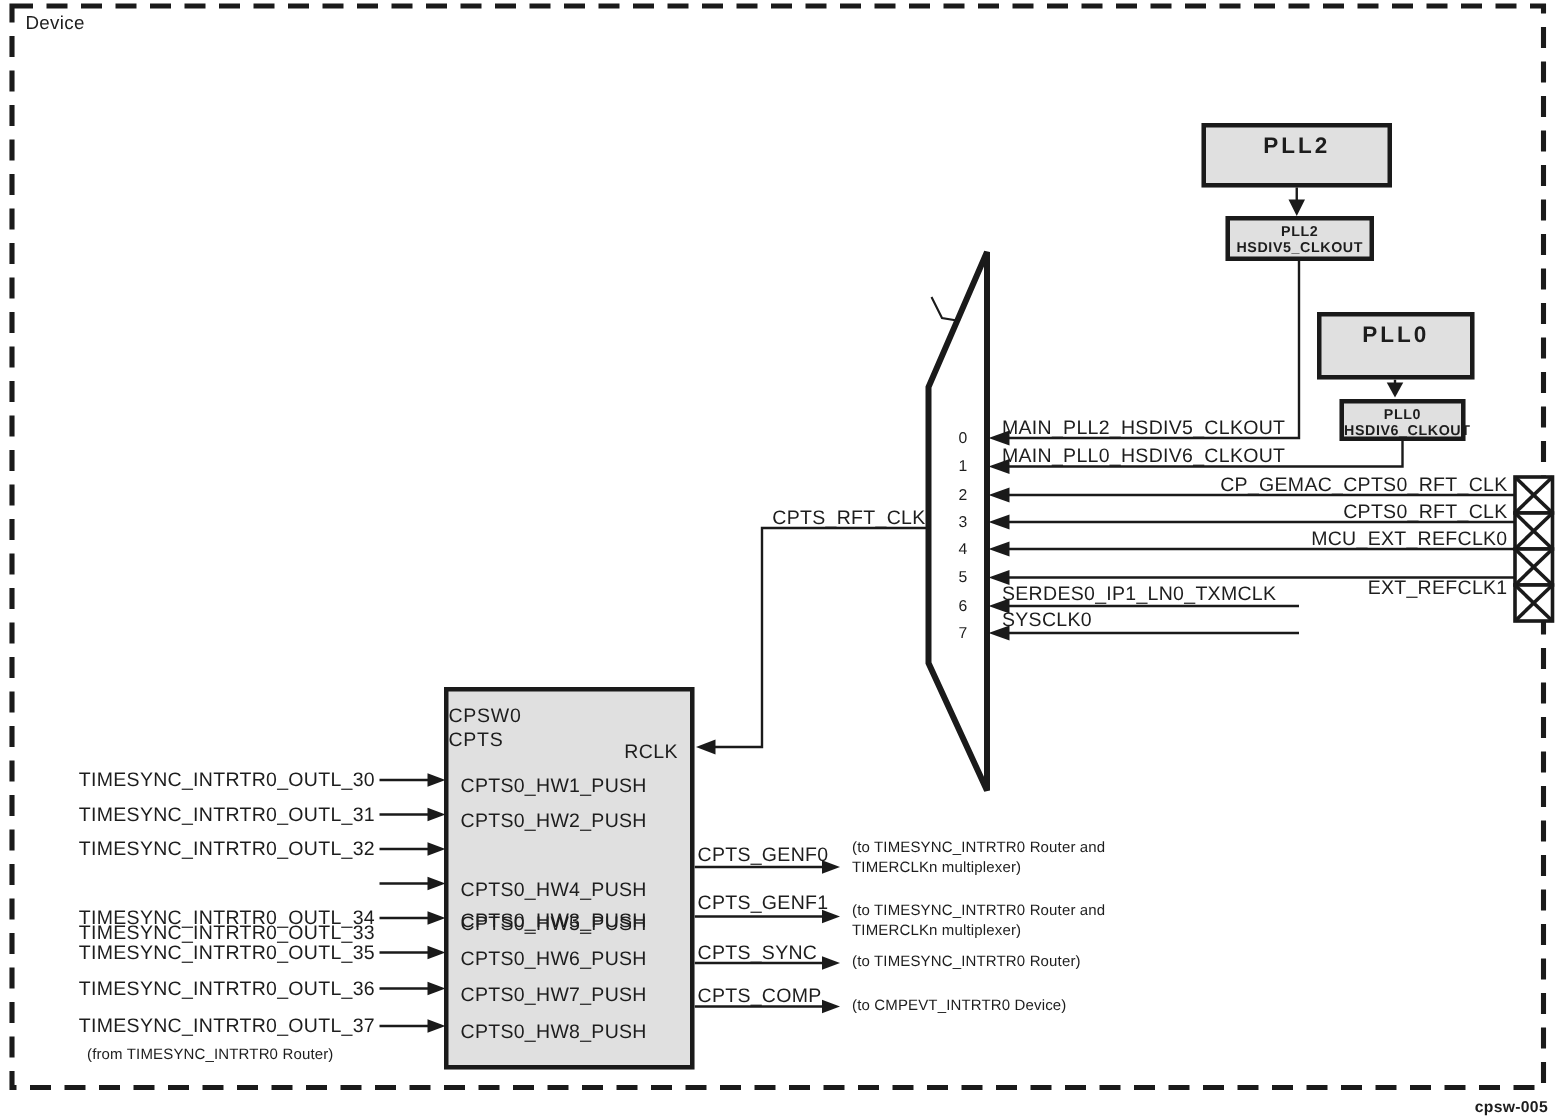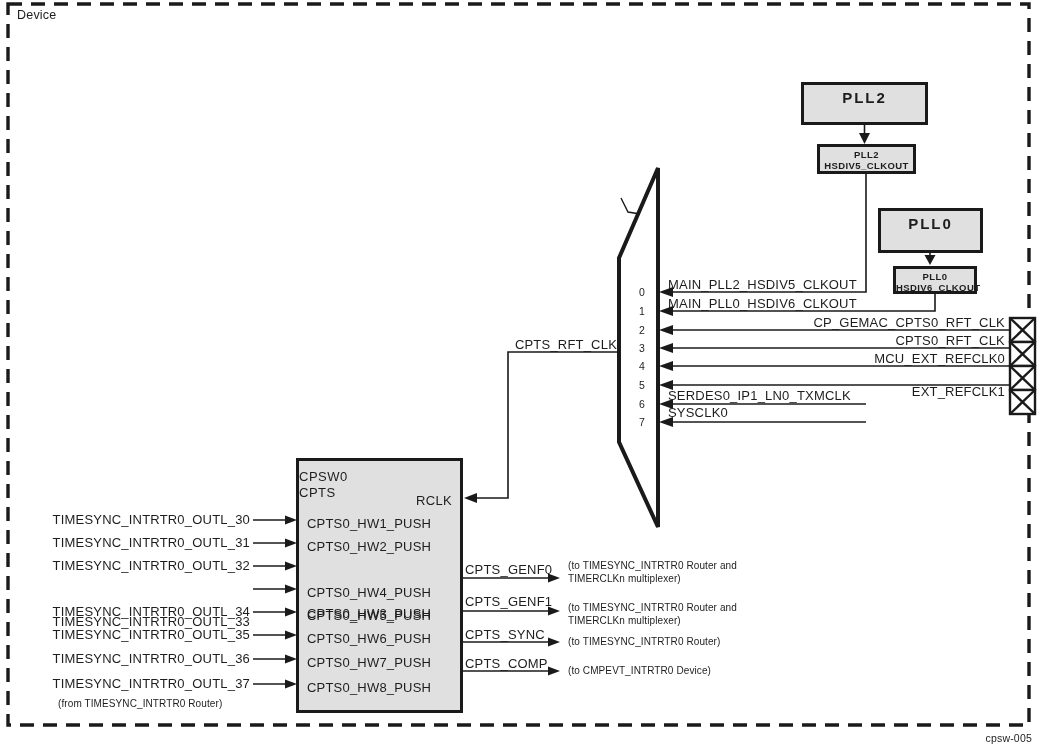--- a/index.html
+++ b/index.html
@@ -15,21 +15,21 @@
   .ybox{position:absolute;z-index:2;box-sizing:border-box;background:#fbf8c5;border:2px solid #1a1a1a;}
   .ybox .yt{position:absolute;left:0;right:0;top:2px;text-align:center;font-size:10.5px;letter-spacing:.6px;}
   .ybox .yl{position:absolute;left:5px;font-size:9.5px;letter-spacing:.2px;}
   .muxnum{position:absolute;z-index:2;width:14px;text-align:center;font-size:10.5px;line-height:14px;}
   .inlab{position:absolute;z-index:2;white-space:nowrap;font-size:13px;letter-spacing:.2px;line-height:15px;}
   .cpsw{position:absolute;z-index:2;box-sizing:border-box;background:#e0e0e0;border:3px solid #1a1a1a;}
   .cpsw .t{position:absolute;left:0;right:0;text-align:left;font-size:13px;letter-spacing:.5px;}
   .cpsw .port{position:absolute;left:8px;font-size:13px;letter-spacing:.2px;white-space:nowrap;}
   .cpsw .rclk{position:absolute;right:8px;font-size:13px;letter-spacing:.3px;}
   .note{position:absolute;z-index:2;font-size:10px;line-height:13px;letter-spacing:.1px;white-space:nowrap;}
-  .figid{position:absolute;z-index:2;font-size:10.5px;letter-spacing:.2px;}
+  .figid{position:absolute;z-index:2;font-size:10.5px;letter-spacing:.2px;font-weight:bold;}
 </style>
 </head>
 <body>
 
 <div id="stage">
 
   <svg id="wires" width="1037" height="745">
 
     <rect x="8" y="4" width="1021" height="721" fill="none" stroke="#1a1a1a" stroke-width="3.4" stroke-dasharray="14 9"></rect>
 

